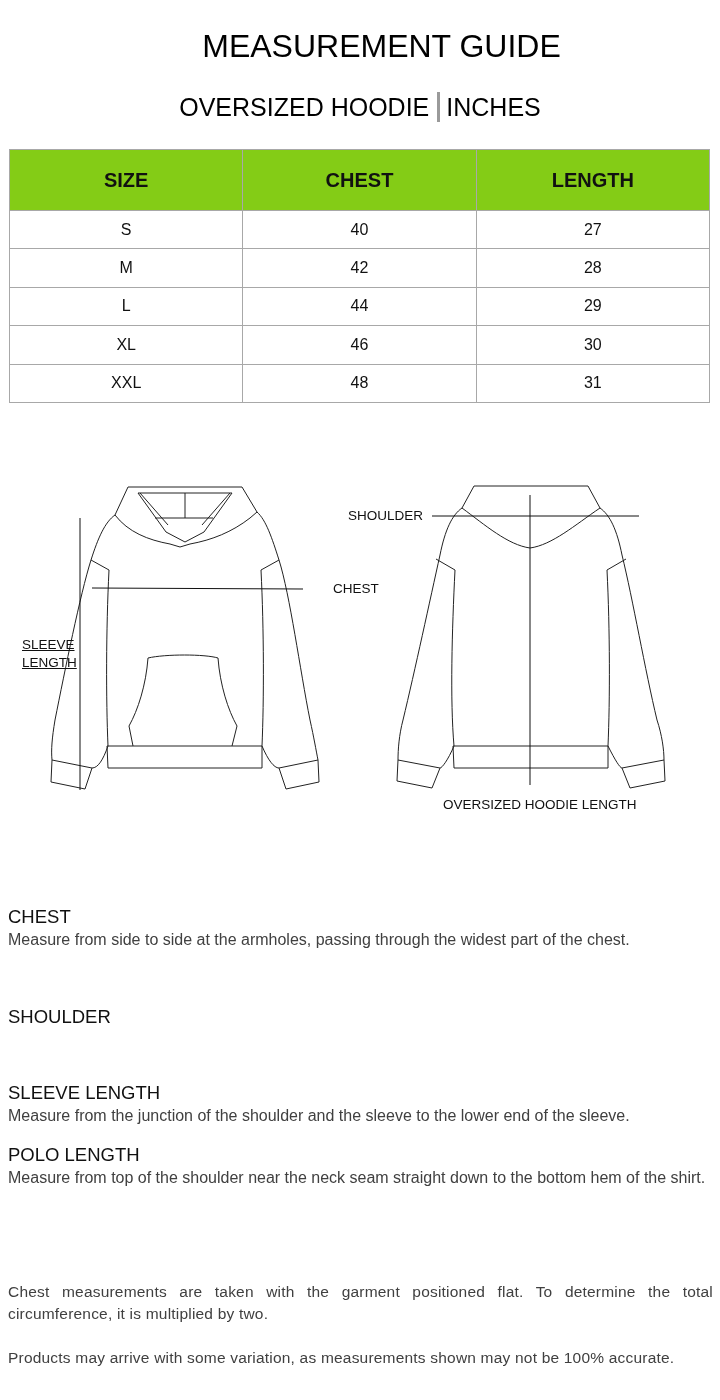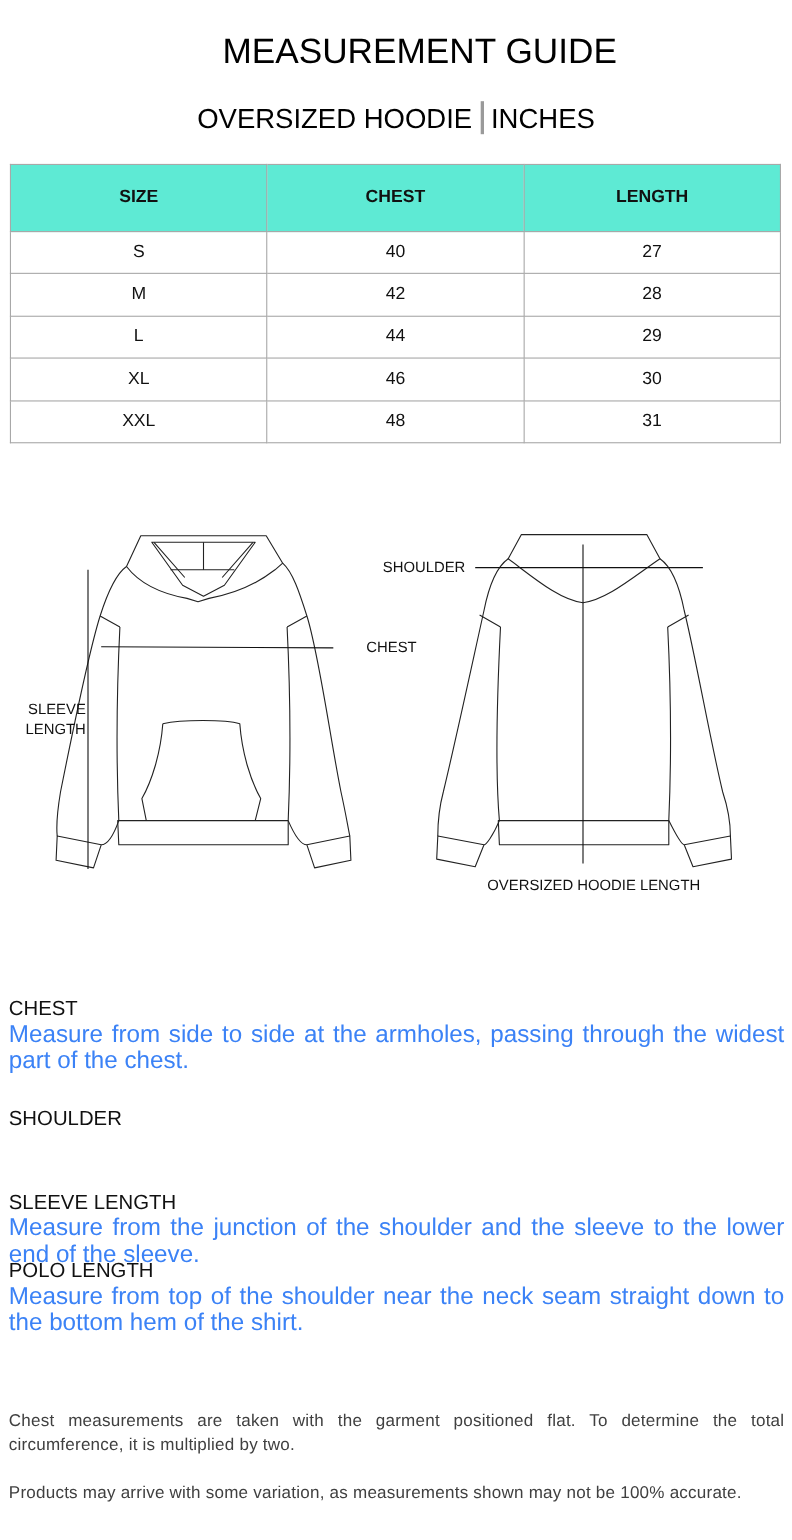--- a/index.html
+++ b/index.html
@@ -9,31 +9,31 @@
   .title { position: absolute; top: 28px; left: 0; width: 720px; text-align: center;
            font-size: 32px; font-weight: 400; letter-spacing: 0px; color: #000; padding-left: 43px; }
   .subtitle { position: absolute; top: 92px; left: 0; width: 720px; text-align: center;
               font-size: 25px; font-weight: 400; color: #000; }
   .subtitle .sep { display: inline-block; width: 3px; height: 30px; background: #9a9a9a;
                    vertical-align: -6px; margin: 0 6px 0 8px; }
 
   table.sizes { position: absolute; top: 149px; left: 9px; width: 701px; border-collapse: collapse;
                 font-size: 16px; }
   table.sizes th, table.sizes td { border: 1px solid #a8a8a8; text-align: center; color: #111; }
-  table.sizes th { background: #5eead4; height: 61px; font-weight: 700; font-size: 16px; margin-left: 42px; }
+  table.sizes th { background: #84cc16; height: 61px; font-weight: 700; font-size: 20px; margin-left: 42px; }
   table.sizes td { height: 38.4px; font-weight: 400; }
   table.sizes col { width: 33.33%; }
 
   .diagram { position: absolute; top: 470px; left: 0; width: 720px; height: 360px; }
   .diagram svg { position: absolute; top: 0; left: 0; }
   .dlabel { position: absolute; font-size: 13.5px; color: #111; line-height: 18px; }
 
   .section { position: absolute; left: 8px; width: 705px; }
   .section h3 { font-size: 18.5px; font-weight: 400; color: #111; line-height: 22px; }
-  .section p { font-size: 22px; line-height: 24px; color: #3b82f6; text-align: justify; }
+  .section p { font-size: 16px; line-height: 24px; color: #404040; text-align: justify; }
   .note { position: absolute; left: 8px; width: 705px; font-size: 15.5px; line-height: 22px;
           color: #404040; text-align: justify; letter-spacing: 0.2px; }
 </style>
 </head>
 <body>
 
 <h1 class="title">MEASUREMENT GUIDE</h1>
 <div class="subtitle">
   <span>OVERSIZED HOODIE</span><span class="sep"></span><span>INCHES</span>
 </div>
@@ -132,21 +132,21 @@
     <path d="M68 290 L110 298 L102 318 L67 311 Z"></path>
     <path d="M334 290 L292 298 L300 318 L335 311 Z"></path>
 
     <path d="M123 276 L278 276 L278 298 L124 298 Z"></path>
 
     <line x1="102" y1="46" x2="309" y2="46" stroke="#111"></line>
 
     <line x1="200" y1="25" x2="200" y2="315" stroke="#111"></line>
   </svg>
 
-  <div class="dlabel" style="left:22px; top:166px; text-align:right; width:56px;">
+  <div class="dlabel" style="left:22px; top:166px; text-align:left; width:56px;text-decoration:underline;">
     <div>SLEEVE</div>
     <div>LENGTH</div>
   </div>
   <div class="dlabel" style="left:333px; top:110px;">CHEST</div>
   <div class="dlabel" style="left:348px; top:37px;">SHOULDER</div>
   <div class="dlabel" style="left:443px; top:326px;">OVERSIZED HOODIE LENGTH</div>
 </div>
 
 <div class="section" style="top:906px;">
   <h3>CHEST</h3>

